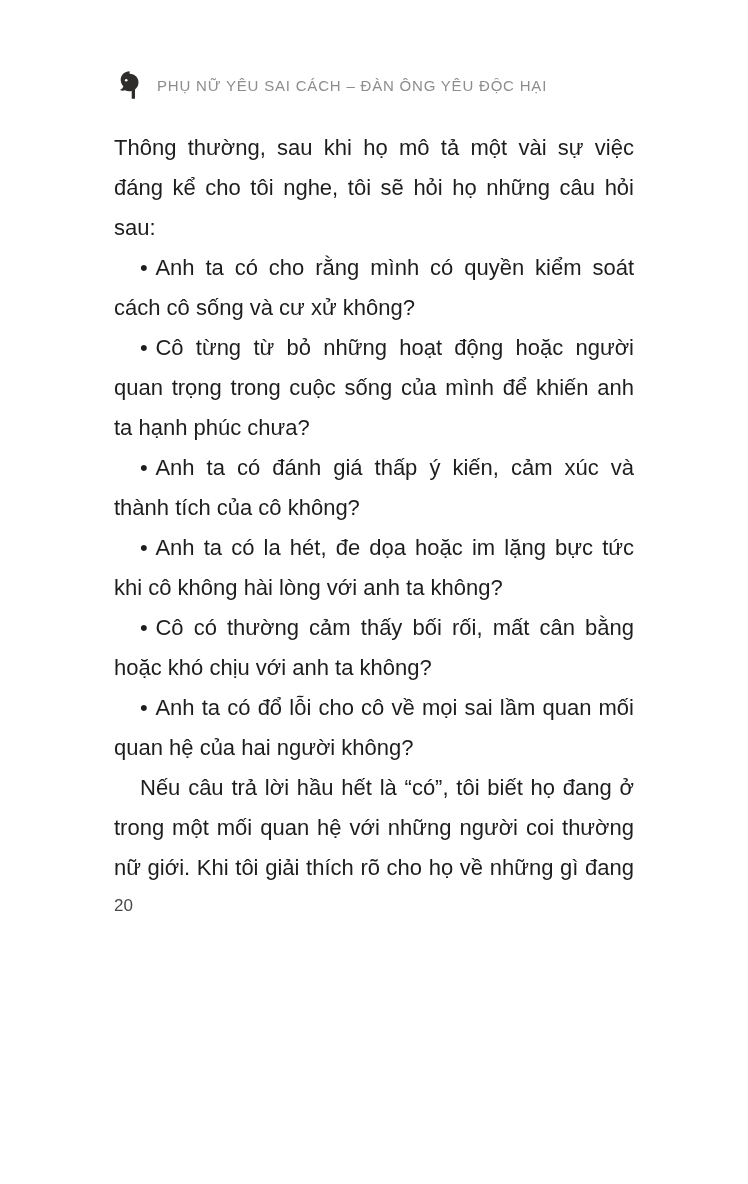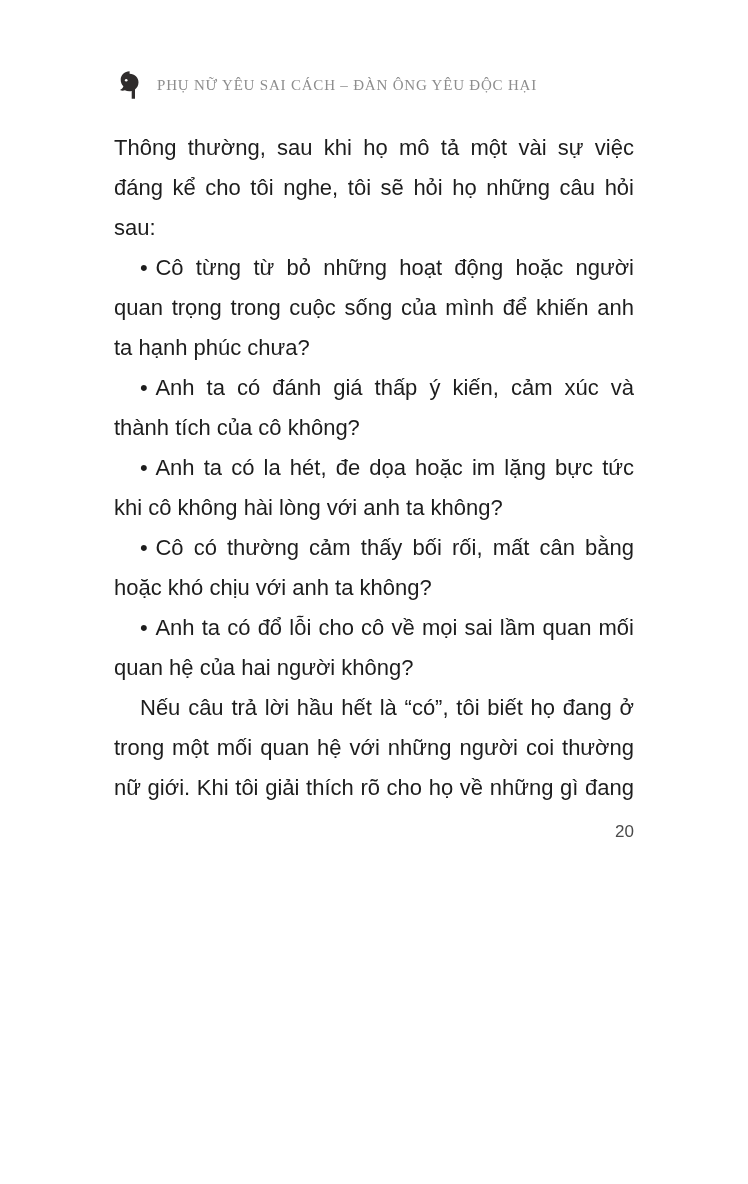--- a/index.html
+++ b/index.html
@@ -24,21 +24,21 @@
   }
   .logo {
     display: inline-flex;
     align-items: center;
     justify-content: center;
     width: 30px;
     height: 30px;
     flex: 0 0 auto;
   }
   .header-title {
-    font-family: Liberation Serif, serif;
+    font-family: Liberation Sans, sans-serif;
     font-size: 15px;
     letter-spacing: 0.8px;
     color: #8d8d8d;
     font-weight: 400;
     white-space: nowrap;
   }
   .body-text {
     font-family: Liberation Sans, sans-serif;
     font-size: 22px;
     line-height: 40px;
@@ -51,22 +51,22 @@
   .para.indent {
     text-indent: 26px;
   }
   .para.continued {
     text-align-last: justify;
   }
   .marker {
     margin-right: 0.35em;
   }
   .page-footer {
-    margin-top: 14px;
-    text-align: right;
+    margin-top: 8px;
+    text-align: left;
   }
   .page-number {
     font-family: "Liberation Sans", sans-serif;
     font-size: 17px;
     color: #4a4a4a;
   }
 </style>
 </head>
 <body>
 
@@ -79,20 +79,21 @@
         <circle fill="#ffffff" cx="11.2" cy="10.2" r="1.3"></circle>
       </svg>
     </span>
     <span class="header-title">PHỤ NỮ YÊU SAI CÁCH – ĐÀN ÔNG YÊU ĐỘC HẠI</span>
   </header>
 
   <main class="body-text">
 
     <p class="para">Thông thường, sau khi họ mô tả một vài sự việc đáng kể cho tôi nghe, tôi sẽ hỏi họ những câu hỏi sau:</p>
 
+    <p class="para indent"><span class="marker">•</span><span>Anh ta có cho rằng mình có quyền kiểm soát cách cô sống và cư xử không?</span></p>
 
     <p class="para indent"><span class="marker">•</span><span>Cô từng từ bỏ những hoạt động hoặc người quan trọng trong cuộc sống của mình để khiến anh ta hạnh phúc chưa?</span></p>
 
     <p class="para indent"><span class="marker">•</span><span>Anh ta có đánh giá thấp ý kiến, cảm xúc và thành tích của cô không?</span></p>
 
     <p class="para indent"><span class="marker">•</span><span>Anh ta có la hét, đe dọa hoặc im lặng bực tức khi cô không hài lòng với anh ta không?</span></p>
 
 
 
     <p class="para indent"><span class="marker">•</span><span>Cô có thường cảm thấy bối rối, mất cân bằng hoặc khó chịu với anh ta không?</span></p>

